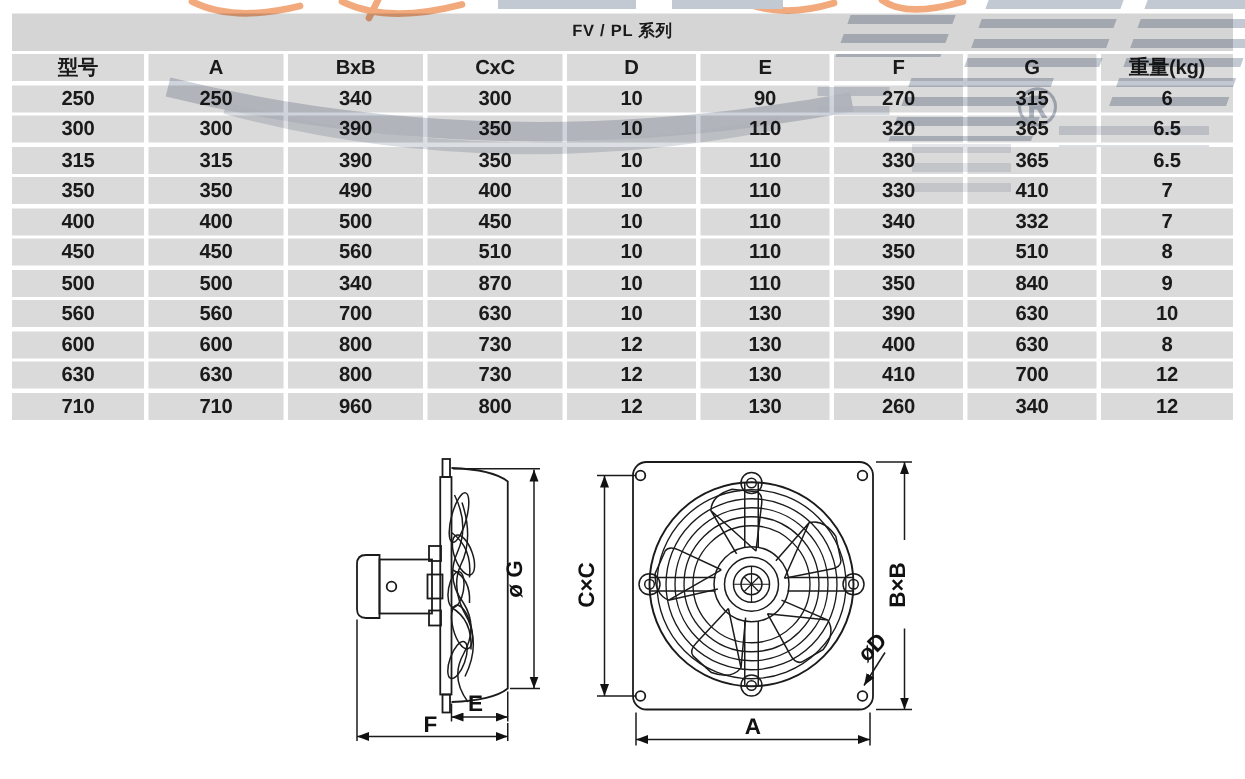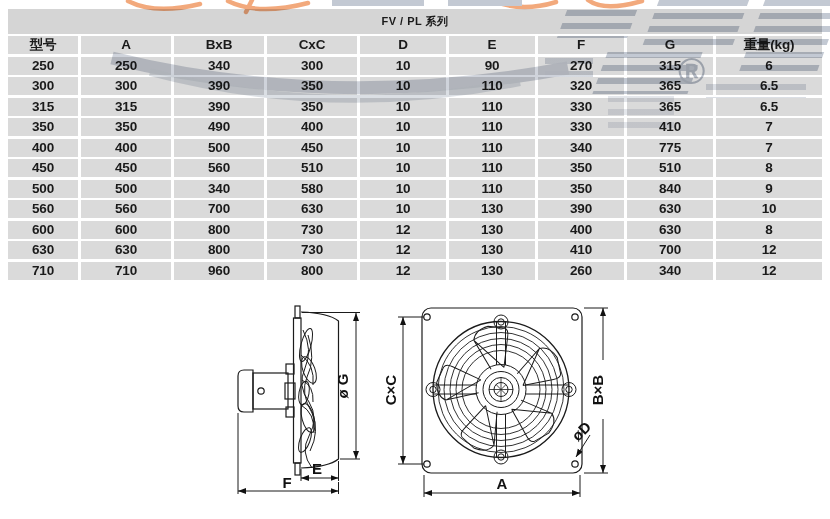--- a/index.html
+++ b/index.html
@@ -11,21 +11,21 @@
   .table-wrap{position:absolute;left:8px;top:9px;width:814px;z-index:1;}
   .title-band{
     background:#d5d5d5;height:25px;line-height:25px;text-align:center;
     font-weight:700;font-size:11px;margin-bottom:2px;letter-spacing:.5px;
   }
   .t-row{display:flex;gap:3px;margin-bottom:2.5px;}
   .t-cell{
     background:#dadada;height:18px;line-height:18.5px;text-align:center;
     font-size:13.5px;font-weight:700;letter-spacing:-.2px;overflow:hidden;white-space:nowrap;
   }
-  .c0{width:70px;flex:none}
+  .c0{width:88px;flex:none}
   .c1,.c2,.c3{width:90px;flex:none}
   .c4,.c5,.c6,.c7{width:86px;flex:none}
   .c8{flex:1}
   
   .wm{position:absolute;inset:0;z-index:6;pointer-events:none;mix-blend-mode:multiply;}
   .stripes{
     position:absolute;
     background:repeating-linear-gradient(180deg,#c3c9d3 0 6px,rgba(0,0,0,0) 6px 13px);
   }
   .reg-mark{
@@ -98,39 +98,39 @@
         <div class="t-cell c8">7</div>
       </div>
       <div class="t-row">
         <div class="t-cell c0">400</div>
         <div class="t-cell c1">400</div>
         <div class="t-cell c2">500</div>
         <div class="t-cell c3">450</div>
         <div class="t-cell c4">10</div>
         <div class="t-cell c5">110</div>
         <div class="t-cell c6">340</div>
-        <div class="t-cell c7">775</div>
+        <div class="t-cell c7">332</div>
         <div class="t-cell c8">7</div>
       </div>
       <div class="t-row">
         <div class="t-cell c0">450</div>
         <div class="t-cell c1">450</div>
         <div class="t-cell c2">560</div>
         <div class="t-cell c3">510</div>
         <div class="t-cell c4">10</div>
         <div class="t-cell c5">110</div>
         <div class="t-cell c6">350</div>
         <div class="t-cell c7">510</div>
         <div class="t-cell c8">8</div>
       </div>
       <div class="t-row">
         <div class="t-cell c0">500</div>
         <div class="t-cell c1">500</div>
         <div class="t-cell c2">340</div>
-        <div class="t-cell c3">580</div>
+        <div class="t-cell c3">870</div>
         <div class="t-cell c4">10</div>
         <div class="t-cell c5">110</div>
         <div class="t-cell c6">350</div>
         <div class="t-cell c7">840</div>
         <div class="t-cell c8">9</div>
       </div>
       <div class="t-row">
         <div class="t-cell c0">560</div>
         <div class="t-cell c1">560</div>
         <div class="t-cell c2">700</div>

